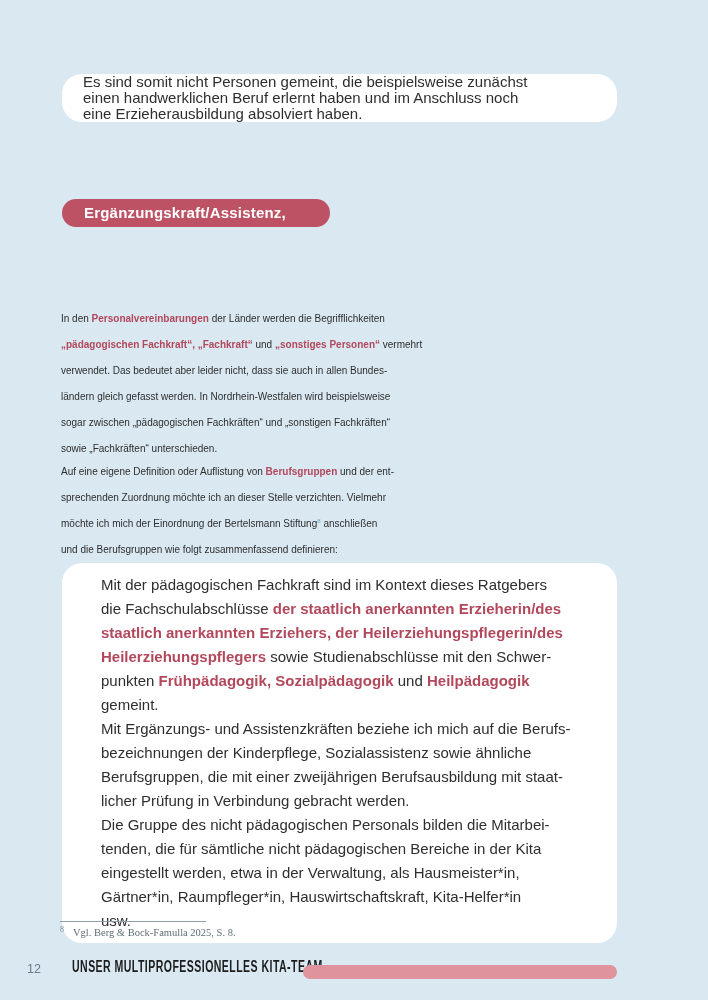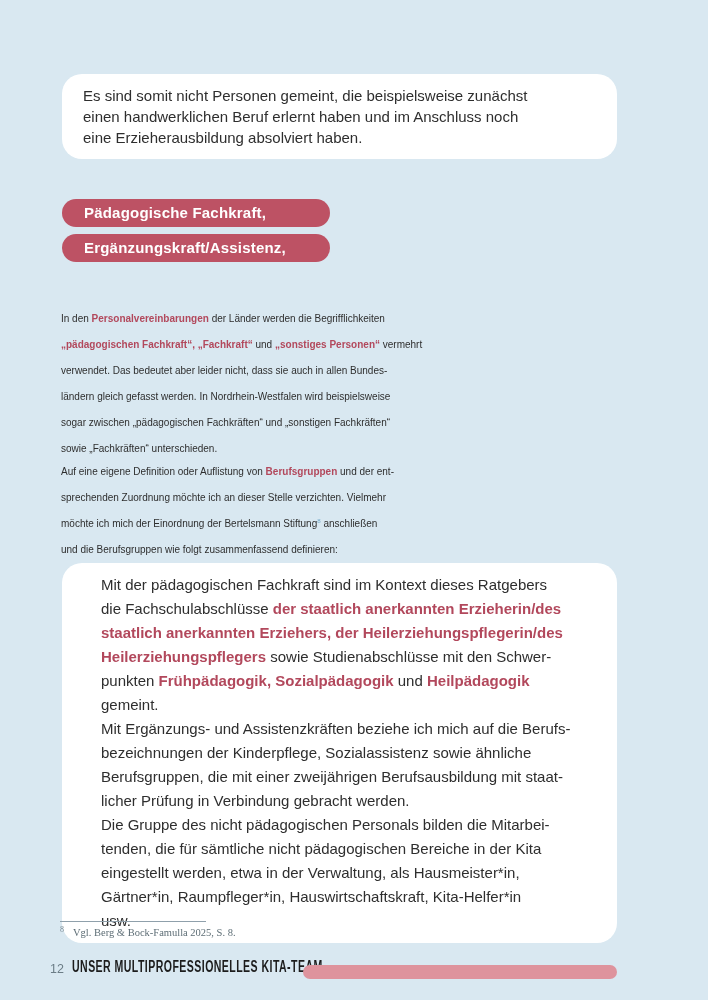--- a/index.html
+++ b/index.html
@@ -13,22 +13,22 @@
     background:var(--background,#d9e8f1);
     overflow:hidden;
     color:#2e2e2e;
   }
   .whitebox{
     position:absolute;
     left:62px;width:555px;
     box-sizing:border-box;
     background:#ffffff;
     border-radius:20px;
-    padding:11px 21px;
-    font-size:15px;line-height:21px;
+    padding:0 21px;
+    font-size:15px;line-height:16px;
     white-space:pre-line;
   }
   #callout-top{top:74px;}
   #definition-box{top:563px;padding:10px 39px;line-height:24px;}
   .pill-group{position:absolute;left:62px;top:199px;}
   .pill{
     box-sizing:border-box;
     min-width:268px;width:fit-content;
     height:28px;line-height:28px;
     margin-bottom:7px;
@@ -65,21 +65,21 @@
     color:#5e6e76;
     font-family:Liberation Serif, serif;
   }
   .footnote .fn-marker{
     vertical-align:super;
     font-size:8px;line-height:0;
     color:#7b8b94;
     margin-right:9px;
   }
   .page-number{
-    position:absolute;left:50px;top:962px;
+    position:absolute;left:27px;top:962px;
     font-size:12.5px;color:#6b7c86;
   }
   .footer-title{
     position:absolute;left:72px;top:959px;
     font-size:12px;line-height:16px;
     font-weight:700;
     color:#1c1c1c;
     letter-spacing:0.5px;
     white-space:nowrap;
     transform:scale(0.88,1.3);
@@ -95,21 +95,20 @@
 </head>
 <body>
 
 <div class="page">
 
   <div class="whitebox" id="callout-top">Es sind somit nicht Personen gemeint, die beispielsweise zunächst
 einen handwerklichen Beruf erlernt haben und im Anschluss noch
 eine Erzieherausbildung absolviert haben.</div>
 
   <div class="pill-group">
-    <div class="pill">Pädagogische Fachkraft,</div>
     <div class="pill">Ergänzungskraft/Assistenz,</div>
   </div>
 
   <div class="para" id="paragraph-1"><span>In den </span><span class="seg-red">Personalvereinbarungen</span><span> der Länder werden die Begrifflichkeiten
 </span><span class="seg-red">„pädagogischen Fachkraft“, „Fachkraft“</span><span> und </span><span class="seg-red">„sonstiges Personen“</span><span> vermehrt
 verwendet. Das bedeutet aber leider nicht, dass sie auch in allen Bundes-
 ländern gleich gefasst werden. In Nordrhein-Westfalen wird beispielsweise
 sogar zwischen „pädagogischen Fachkräften“ und „sonstigen Fachkräften“
 sowie „Fachkräften“ unterschieden.</span></div>
 

